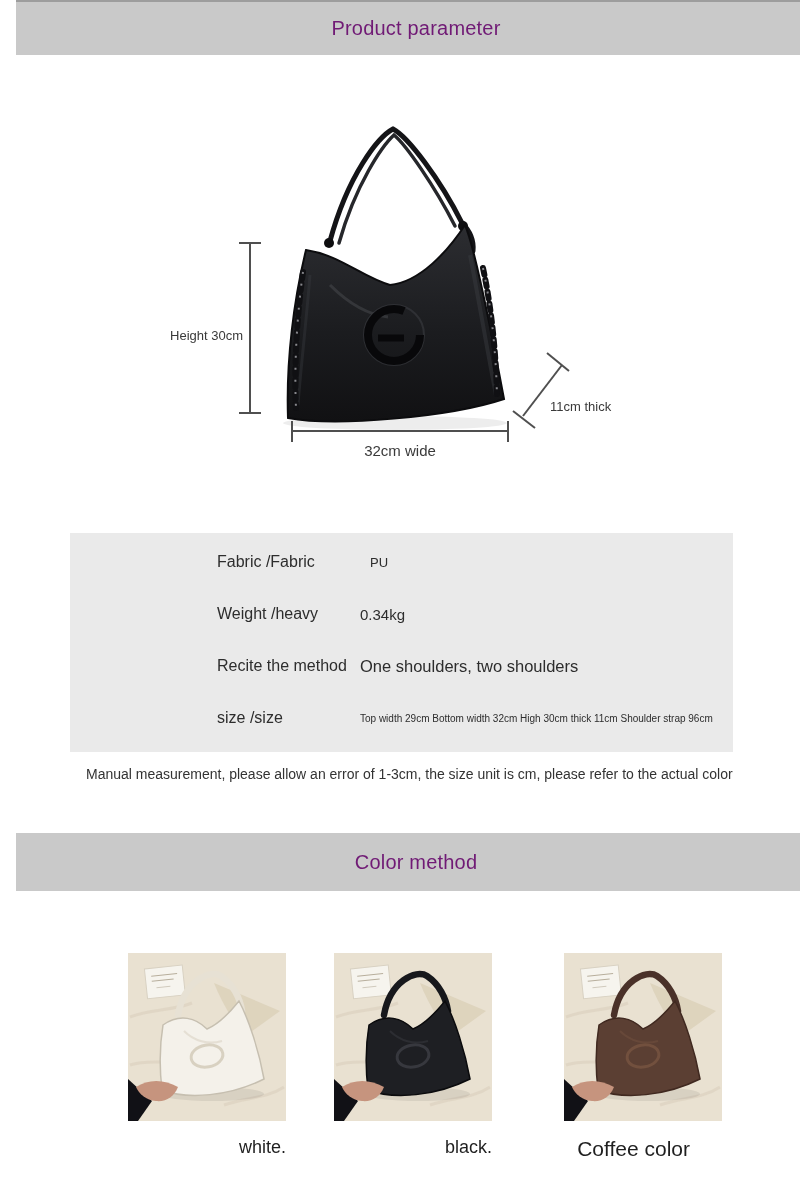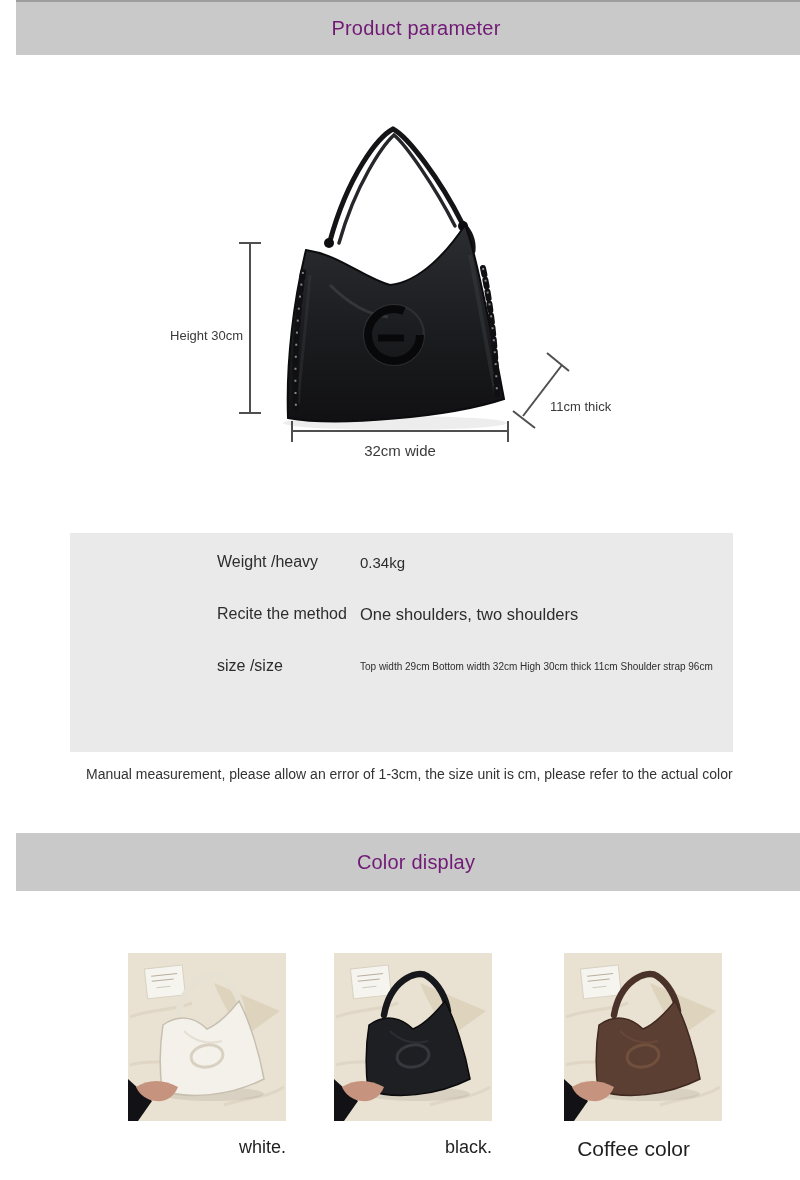--- a/index.html
+++ b/index.html
@@ -118,37 +118,41 @@
       <line class="dim-line" x1="562" y1="310" x2="523" y2="361"></line>
       <line class="dim-line" x1="547" y1="298" x2="569" y2="316"></line>
       <line class="dim-line" x1="513" y1="356" x2="535" y2="373"></line>
     </g>
     <text class="dim-label" x="550" y="356">11cm thick</text>
   </svg>
 </section>
 
 <section class="specs-box">
   <div class="spec-row">
+    <div class="spec-label">Fabric /Fabric</div>
+    <div class="spec-value v-xs">PU</div>
+  </div>
+  <div class="spec-row">
     <div class="spec-label">Weight /heavy</div>
     <div class="spec-value v-md">0.34kg</div>
   </div>
   <div class="spec-row">
     <div class="spec-label">Recite the method</div>
     <div class="spec-value v-lg">One shoulders, two shoulders</div>
   </div>
   <div class="spec-row">
     <div class="spec-label">size /size</div>
     <div class="spec-value v-xxs">Top width 29cm Bottom width 32cm High 30cm thick 11cm Shoulder strap 96cm</div>
   </div>
 </section>
 
 <p class="note">Manual measurement, please allow an error of 1-3cm, the size unit is cm, please refer to the actual color</p>
 
 <header class="banner color-banner">
-  <span>Color display</span>
+  <span>Color method</span>
 </header>
 
 <div class="color-column col-1">
   <svg class="photo-svg" viewBox="0 0 158 168">
     <rect width="158" height="168" fill="#e9e1d1"></rect>
     <path d="M 2 64 C 22 56, 44 58, 64 50" fill="none" stroke="#d9cebb" stroke-width="3" opacity="0.55"></path>
     <path d="M 2 112 C 20 106, 36 112, 52 106" fill="none" stroke="#d9cebb" stroke-width="3" opacity="0.55"></path>
     <path d="M 96 152 C 118 144, 138 146, 156 134" fill="none" stroke="#d9cebb" stroke-width="3" opacity="0.55"></path>
     <path d="M 86 30 L 152 58 L 116 84 C 104 66, 93 48, 86 30 Z" fill="#dcd1ba" opacity="0.85"></path>
     <g transform="rotate(-6 36 30)">

